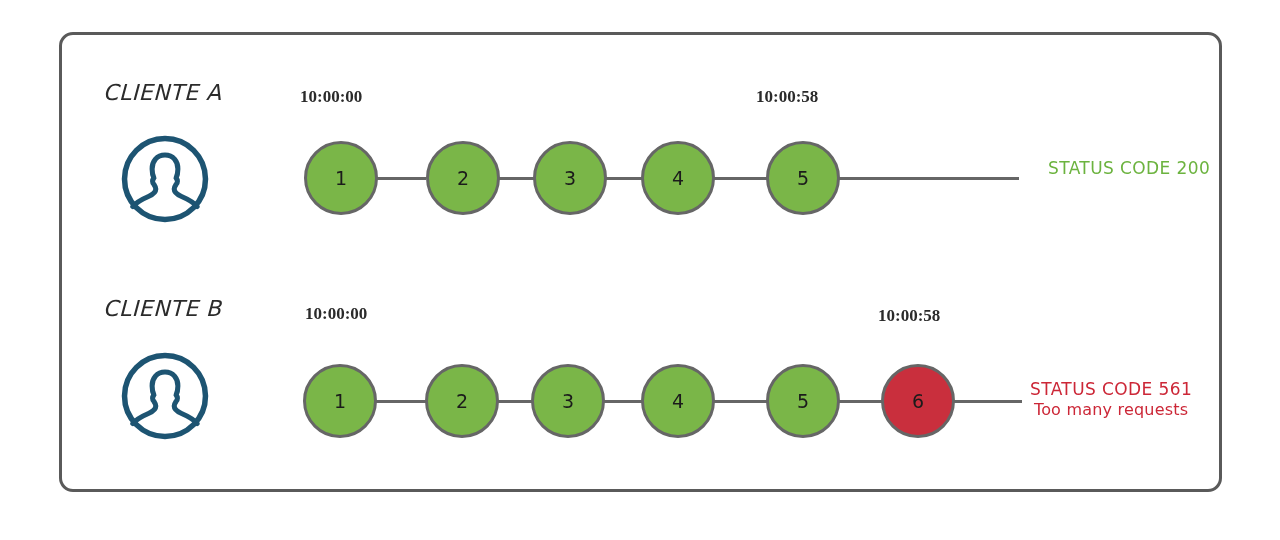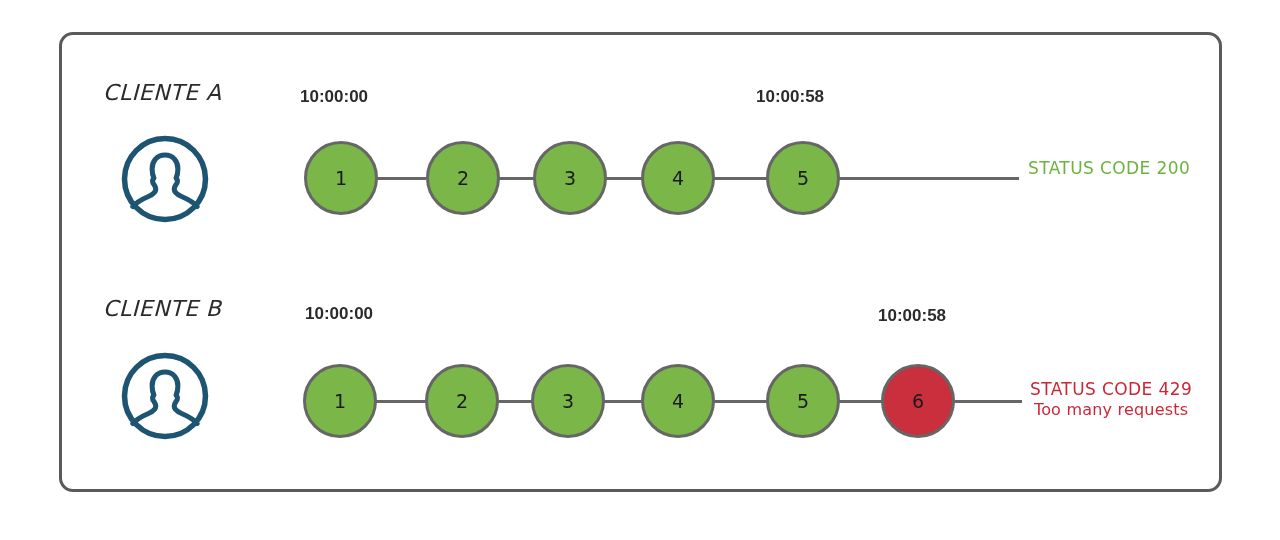--- a/index.html
+++ b/index.html
@@ -51,21 +51,21 @@
   
   .avatar {
     position: absolute;
     width: 92px;
     height: 92px;
   }
 
   
   .timestamp {
     position: absolute;
-    font-family: Liberation Sans, sans-serif;
+    font-family: Liberation Serif, serif;
     font-size: 17px;
     font-weight: bold;
     color: #2b2b2b;
     white-space: nowrap;
     letter-spacing: 0px;
   }
 
   
   .node {
     position: absolute;
@@ -105,21 +105,21 @@
     font-family: "DejaVu Sans", sans-serif;
     font-size: 17px;
     letter-spacing: 0.4px;
   }
   .status .line2 {
     display: block;
     font-family: "DejaVu Sans", sans-serif;
     font-size: 16px;
     letter-spacing: 0.2px;
   }
-  .status.ok   { color: #6cb33f; }
+  .status.ok   { color: #6cb33f; margin-left: 20px; }
   .status.fail { color: #cc2737; }
 </style>
 </head>
 <body>
 
 <div id="stage">
 
   <div class="frame"></div>
 
   <div class="client-label" style="left:105px; top:80px;">CLIENTE A</div>
@@ -218,17 +218,17 @@
     <span>4</span>
   </div>
   <div class="node ok" style="left:766px; top:364px;">
     <span>5</span>
   </div>
   <div class="node fail" style="left:881px; top:364px;">
     <span>6</span>
   </div>
 
   <div class="status fail" style="left:1030px; top:379px;">
-    <span class="line1">STATUS CODE 429</span>
+    <span class="line1">STATUS CODE 561</span>
     <span class="line2">Too many requests</span>
   </div>
 
 </div>
 
 </body></html>

